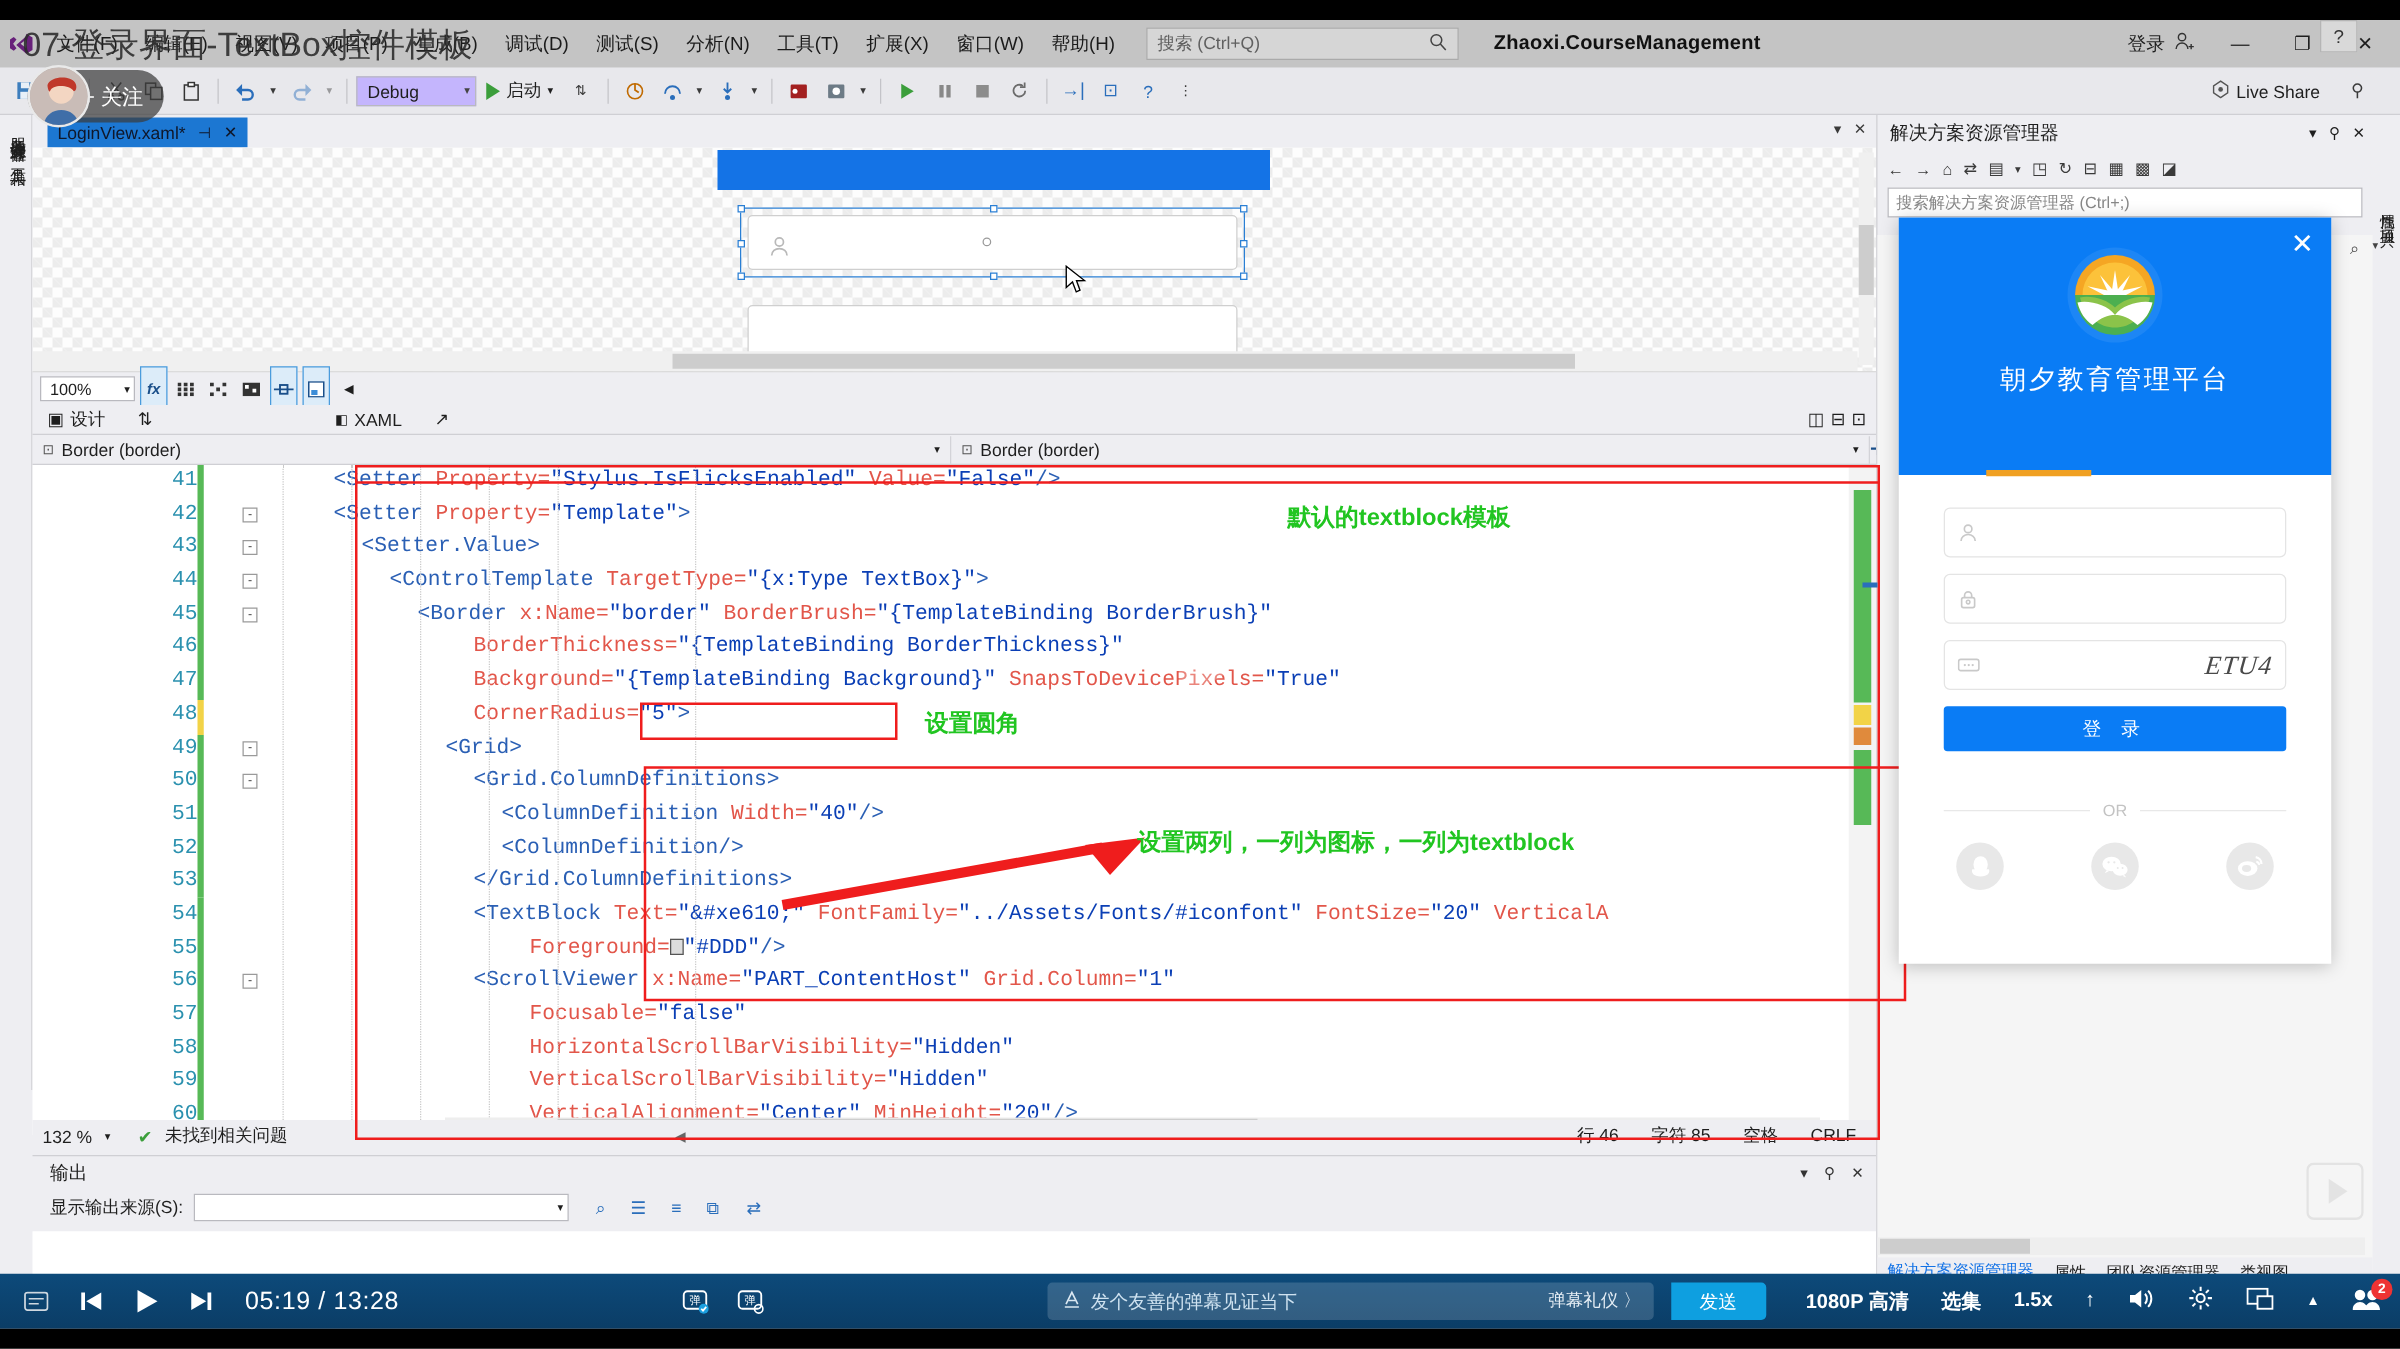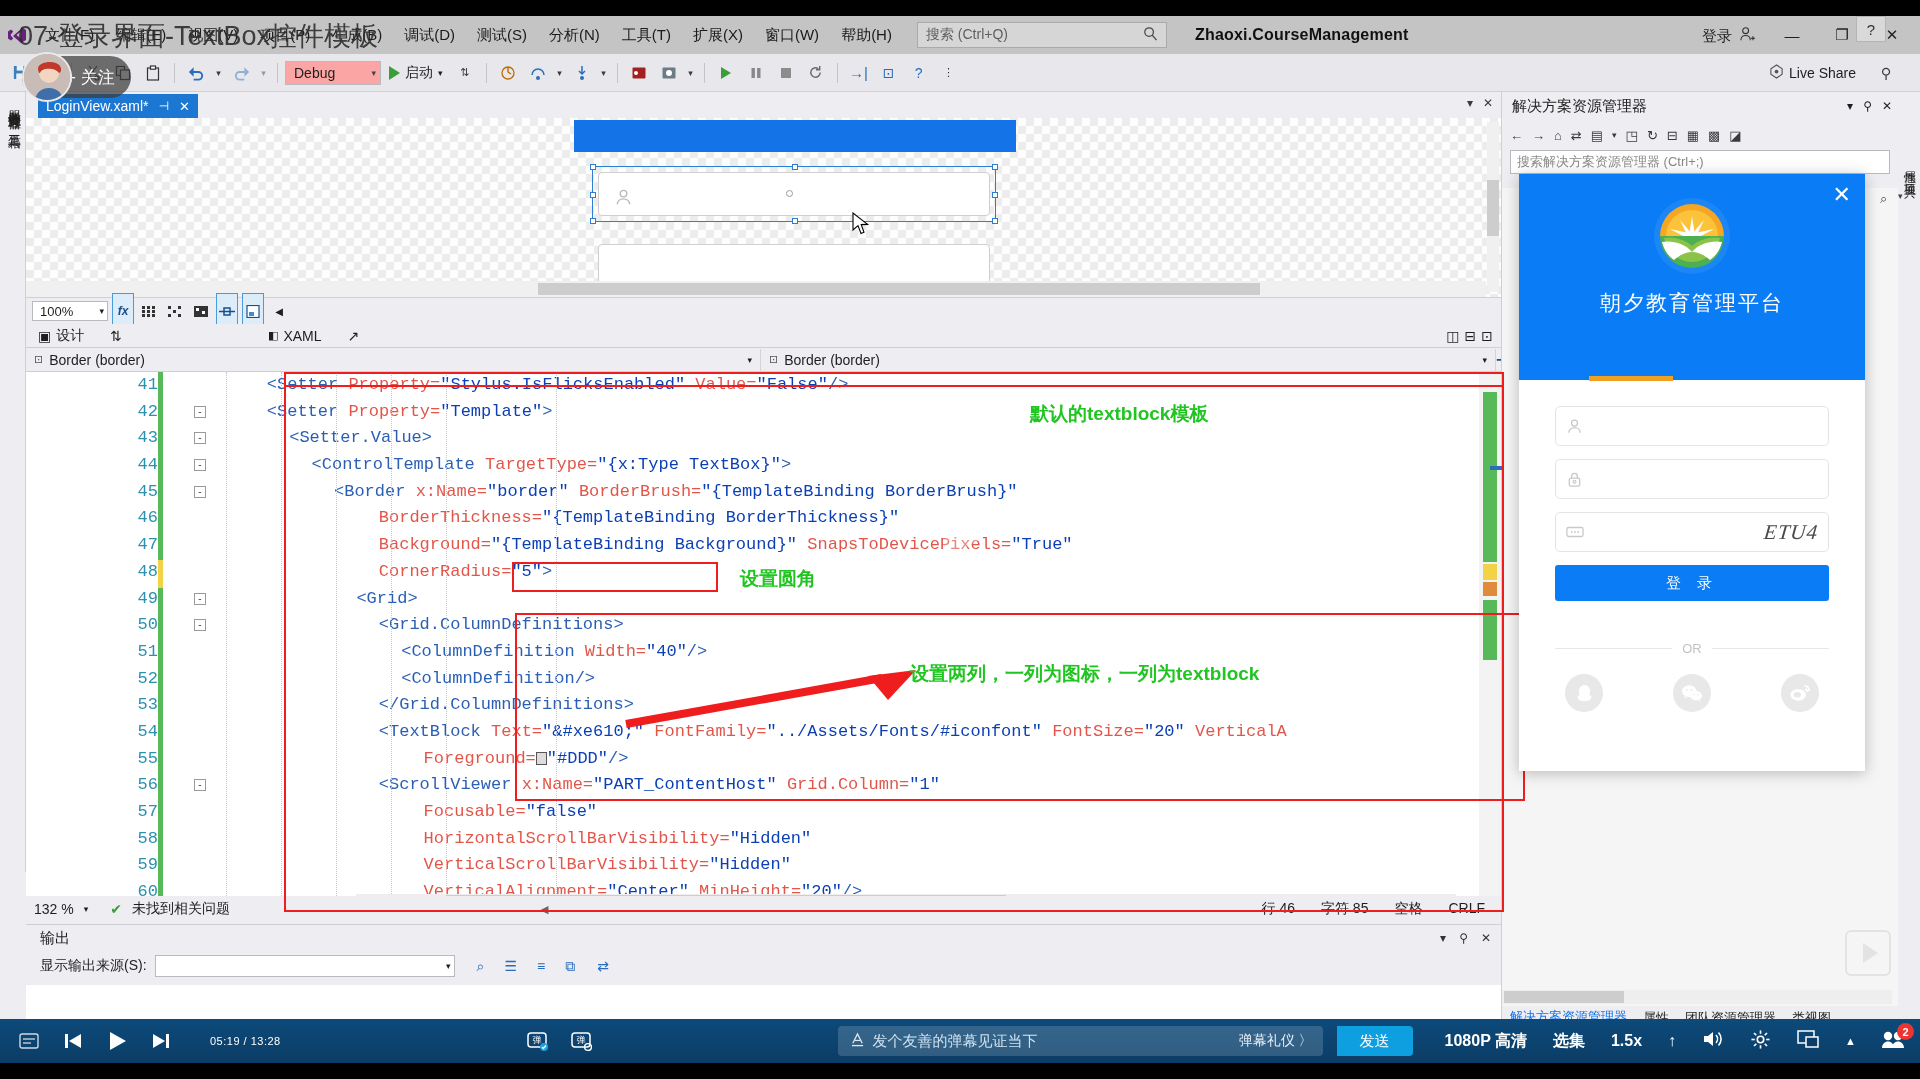--- a/index.html
+++ b/index.html
@@ -28,35 +28,35 @@
   .signin { display:flex; align-items:center; gap:7px; font-size:15px; padding:4px 8px;}
   .wbtn { width:44px; height:30px; display:flex; align-items:center; justify-content:center; font-size:15px;}
   .helpbadge { position:absolute; right:34px; top:0px; width:30px;height:26px;background:#d9d9d9;border:1px solid #b5b5b5;
                display:flex;align-items:center;justify-content:center;font-size:15px;color:#333;z-index:5;}
 
   
   .toolbar { height:38px; background:#e8e8ec; display:flex; align-items:center; padding:0 6px; gap:2px;
              border-bottom:1px solid #cfcfd4;}
   .tbi { width:28px; height:28px; display:flex; align-items:center; justify-content:center; color:#3a3a3a;}
   .sep { width:1px; height:20px; background:#c3c3c8; margin:0 5px;}
-  .combo { height:24px; min-width:96px; background:#fca5a5; border:1px solid #b9b9bf; display:flex;
+  .combo { height:24px; min-width:96px; background:#c4b5fd; border:1px solid #b9b9bf; display:flex;
            align-items:center; padding:0 4px 0 8px; font-size:14px; }
   .combo .cv{flex:1;}
   .combo .car{ font-size:9px; color:#444; }
   .startbtn { display:flex; align-items:center; gap:5px; font-size:14px; padding:2px 6px; }
   .tri { width:0;height:0;border-left:11px solid #3b9e3b;border-top:7px solid transparent;border-bottom:7px solid transparent;}
 
   
   .leftdock { position:absolute; left:0; top:76px; width:26px; height:780px; background:#eeeef2;
               border-right:1px solid #cfcfd4; }
   .vtab { writing-mode:vertical-rl; font-size:13px; color:#1e1e1e; padding:8px 5px; letter-spacing:1px;}
 
   
   .tabstrip { position:absolute; left:26px; top:76px; width:1475px; height:26px; background:#eeeef2; }
-  .doctab { position:absolute; left:12px; top:2px; height:24px; background:#1c77d2; color:#ffffff;
+  .doctab { position:absolute; left:12px; top:2px; height:24px; background:#1c77d2; color:#0f172a;
             display:flex; align-items:center; gap:10px; padding:0 8px; font-size:14px;}
   .tabstrip .rightadorn { position:absolute; right:8px; top:4px; display:flex; gap:10px; color:#3a3a3a; font-size:12px;}
 
   
   .designer { position:absolute; left:26px; top:102px; width:1475px; height:180px;
               background:#fdfdfd;
               background-image:
                 linear-gradient(45deg,#ececec 25%,transparent 25%,transparent 75%,#ececec 75%),
                 linear-gradient(45deg,#ececec 25%,transparent 25%,transparent 75%,#ececec 75%);
               background-size:16px 16px; background-position:0 0,8px 8px;
@@ -201,21 +201,21 @@
   .ovl-add { position:absolute; right:330px; bottom:14px; color:rgba(255,255,255,.5); font-size:19px; z-index:58;}
   .ovl-watermark { position:absolute; right:22px; bottom:22px; color:rgba(255,255,255,.8); font-size:17px; z-index:58;}
   .ovl-play { position:absolute; left:50%; top:50%; transform:translate(-50%,-50%); z-index:40; opacity:.35;}
   .ovl-bigplay { position:absolute; left:1845px; top:930px; z-index:40; opacity:.45;}
 
   
   .player { position:absolute; left:0; bottom:16px; width:1920px; height:44px;
             background:linear-gradient(#0d4a7a,#0b3d66); display:flex; align-items:center;
             padding:0 14px; gap:14px; color:#fff; z-index:59;}
   .p-ic { display:flex; align-items:center; justify-content:center; width:30px; height:30px; color:#fff;}
-  .p-time { font-size:11px; letter-spacing:.5px; margin-left:20px;}
+  .p-time { font-size:20px; letter-spacing:.5px; margin-left:6px;}
   .dm-input { flex:0 0 485px; margin-left:auto; height:30px; background:rgba(255,255,255,.16);
               border-radius:4px; display:flex; align-items:center; padding:0 0 0 12px; gap:8px; font-size:15px;
               color:#cfe2f0;}
   .dm-input .etq { margin-left:auto; font-size:14px; color:#e6eef5; padding-right:10px;}
   .dm-send { width:76px; height:30px; background:#0e9fe0; display:flex; align-items:center;
              justify-content:center; border-radius:0 4px 4px 0; font-size:15px;}
   .p-right { display:flex; align-items:center; gap:26px; font-size:16px; font-weight:bold; margin-left:18px;}
   .p-right .lt { font-weight:normal; }
   .badge { position:relative; }
   .badge .bn { position:absolute; right:-8px; top:-6px; width:17px;height:17px;border-radius:50%;

